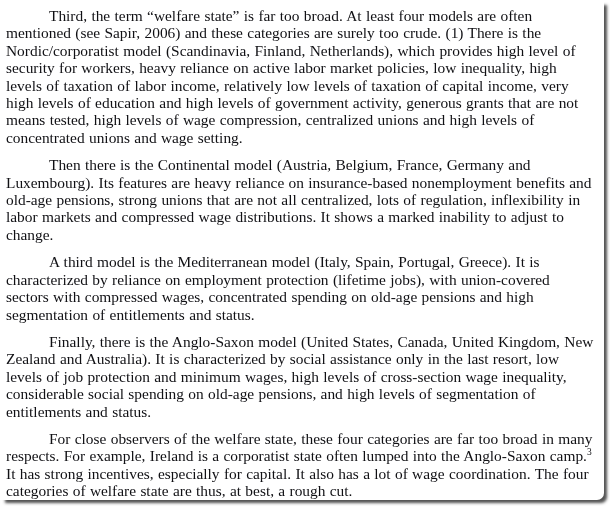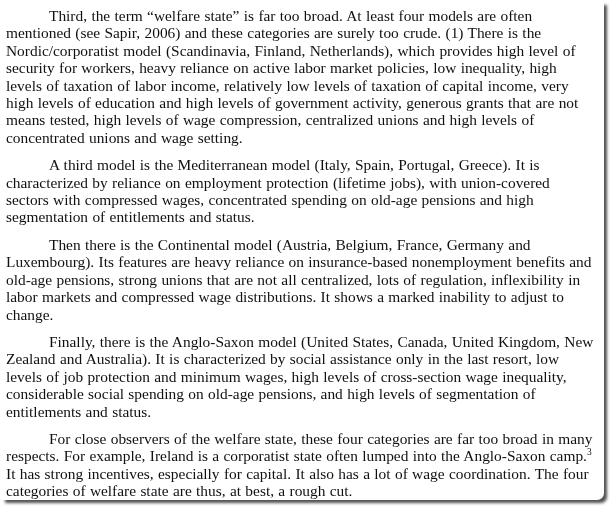--- a/index.html
+++ b/index.html
@@ -49,18 +49,18 @@
     vertical-align: super;
     margin-right: 3px;
   }
 </style>
 </head>
 <body>
 
 <div class="canvas">
   <div class="page">
     <p class="para">Third, the term “welfare state” is far too broad. At least four models are often mentioned (see Sapir, 2006) and these categories are surely too crude. (1) There is the Nordic/corporatist model (Scandinavia, Finland, Netherlands), which provides high level of security for workers, heavy reliance on active labor market policies, low inequality, high levels of taxation of labor income, relatively low levels of taxation of capital income, very high levels of education and high levels of government activity, generous grants that are not means tested, high levels of wage compression, centralized unions and high levels of concentrated unions and wage setting.</p>
+    <p class="para">Then there is the Continental model (Austria, Belgium, France, Germany and Luxembourg). Its features are heavy reliance on insurance-based nonemployment benefits and old-age pensions, strong unions that are not all centralized, lots of regulation, inflexibility in labor markets and compressed wage distributions. It shows a marked inability to adjust to change.</p>
     <p class="para">A third model is the Mediterranean model (Italy, Spain, Portugal, Greece). It is characterized by reliance on employment protection (lifetime jobs), with union-covered sectors with compressed wages, concentrated spending on old-age pensions and high segmentation of entitlements and status.</p>
-    <p class="para">Then there is the Continental model (Austria, Belgium, France, Germany and Luxembourg). Its features are heavy reliance on insurance-based nonemployment benefits and old-age pensions, strong unions that are not all centralized, lots of regulation, inflexibility in labor markets and compressed wage distributions. It shows a marked inability to adjust to change.</p>
     <p class="para">Finally, there is the Anglo-Saxon model (United States, Canada, United Kingdom, New Zealand and Australia). It is characterized by social assistance only in the last resort, low levels of job protection and minimum wages, high levels of cross-section wage inequality, considerable social spending on old-age pensions, and high levels of segmentation of entitlements and status.</p>
     <p class="para"><span>For close observers of the welfare state, these four categories are far too broad in many respects. For example, Ireland is a corporatist state often lumped into the Anglo-Saxon camp.</span><sup class="fn">3</sup><span> It has strong incentives, especially for capital. It also has a lot of wage coordination. The four categories of welfare state are thus, at best, a rough cut.</span></p>
   </div>
 </div>
 
 </body></html>

